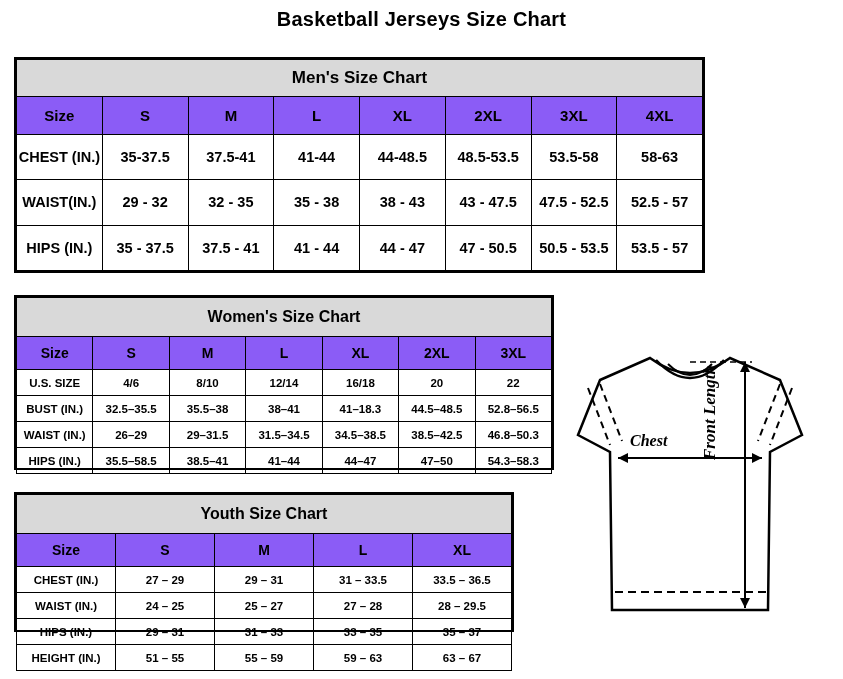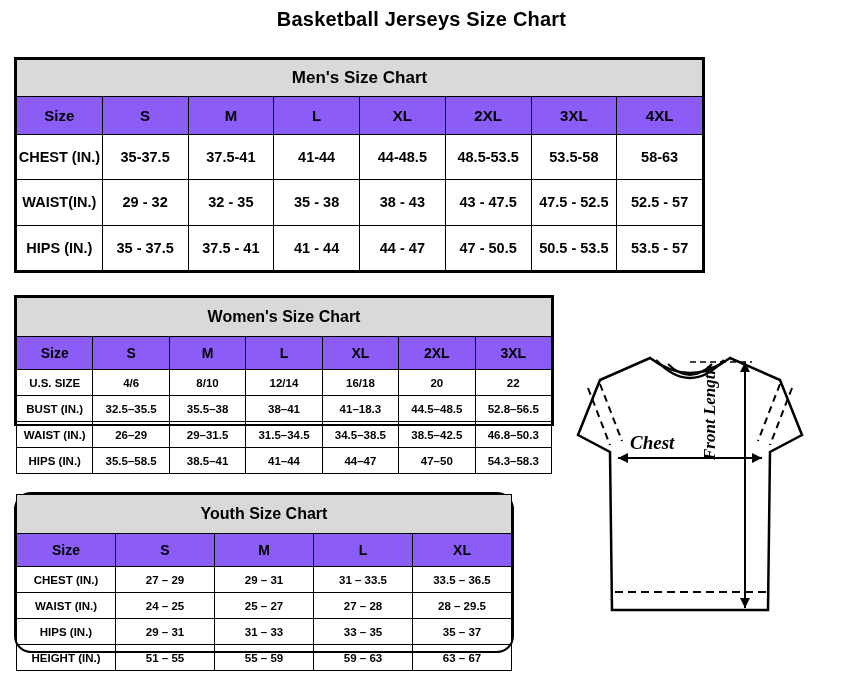--- a/index.html
+++ b/index.html
@@ -68,21 +68,21 @@
     height: 44px;
   }
   #mens .rowlabel {
     font-size: 14px;
   }
   
   #womens {
     left: 14px;
     top: 295px;
     width: 540px;
-    height: 131px;
+    height: 175px;
   }
   #womens .title {
     font-size: 16px;
     height: 38px;
   }
   #womens .hdr-row td {
     font-size: 14px;
     height: 32px;
   }
   #womens .data td {
@@ -91,22 +91,21 @@
     margin-top: 48px;
   }
   #womens .rowlabel {
     font-size: 11px;
   }
   
   #youth {
     left: 14px;
     top: 492px;
     width: 500px;
-    height: 161px;
-    border-radius: 17px;
+    height: 140px;
   }
   #youth .title {
     font-size: 16px;
     height: 38px;
   }
   #youth .hdr-row td {
     font-size: 14px;
     height: 32px;
   }
   #youth .data td {
@@ -124,21 +123,21 @@
     width: 300px;
     height: 330px;
   }
   #jersey svg {
     display: block;
   }
   .lbl-chest {
     position: absolute;
     left: 630px;
     top: 432px;
-    font-size: 19px;
+    font-size: 16px;
     font-weight: bold;
     font-style: italic;
     font-family: "Liberation Serif", serif;
   }
   .lbl-front {
     position: absolute;
     left: 700px;
     top: 460px;
     font-size: 17px;
     font-weight: bold;

